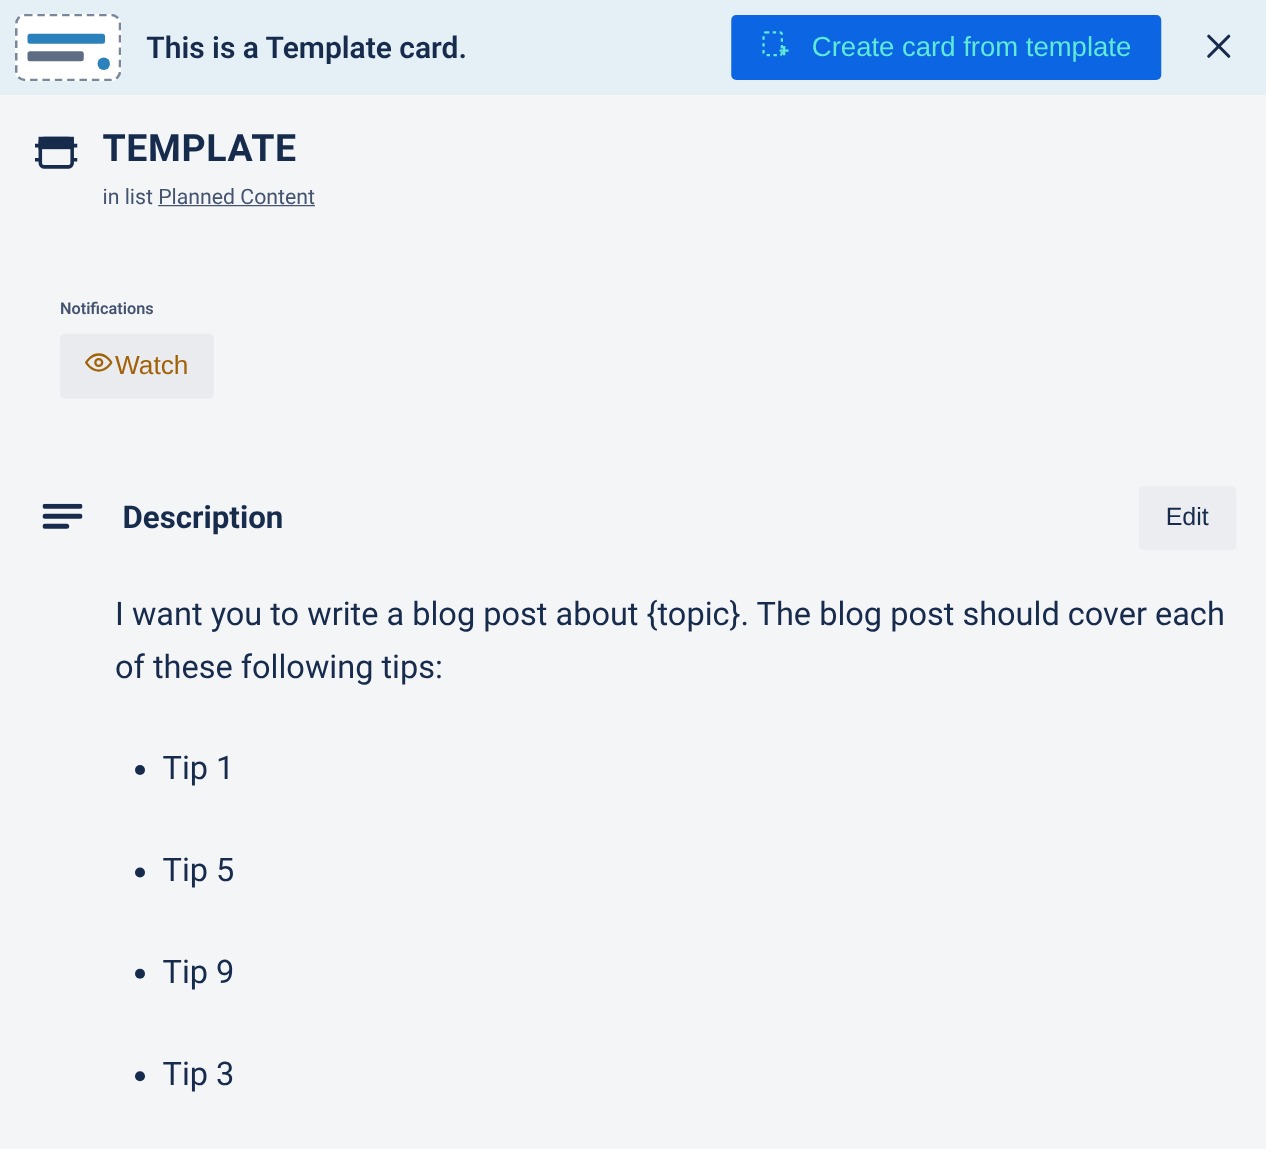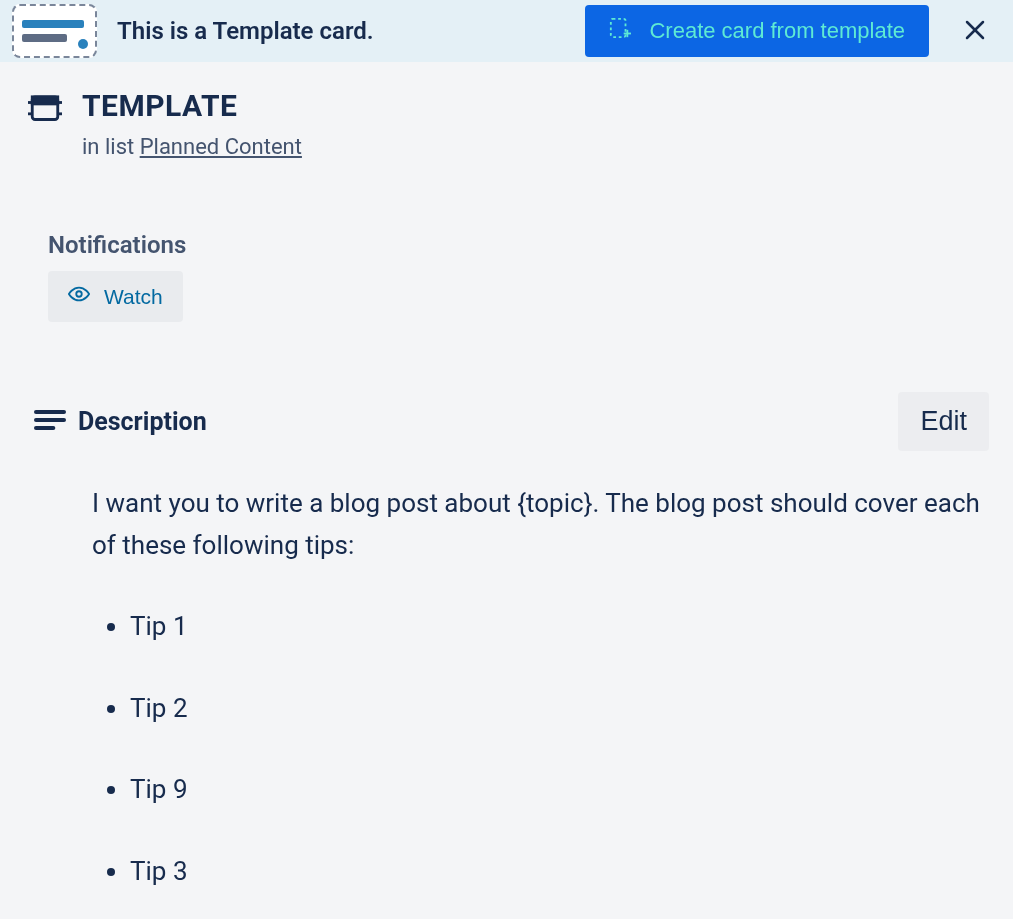--- a/index.html
+++ b/index.html
@@ -15,21 +15,21 @@
       overflow: hidden;
       color: #172b4d;
     }
     
     
     .template-banner {
       background: #e4f0f6;
       display: flex;
       align-items: center;
       padding: 10px 20px 10px 12px;
-      height: 62px;
+      height: 76px;
     }
     .template-icon {
       width: 85px;
       height: 54px;
       border: 2px dashed #7a869a;
       border-radius: 8px;
       background: #fff;
       display: flex;
       flex-direction: column;
       justify-content: center;
@@ -118,82 +118,82 @@
     }
     .card-title {
       font-size: 30px;
       font-weight: 700;
       color: #172b4d;
       letter-spacing: 0.5px;
     }
     .subtitle {
       margin-left: 54px;
       margin-top: 10px;
-      font-size: 22px;
+      font-size: 17px;
       color: #44546f;
     }
     .subtitle a {
       color: #44546f;
       text-decoration: underline;
     }
 
     .notifications-section {
       margin-top: 72px;
       margin-left: 20px;
     }
     .notif-label {
-      font-size: 24px;
+      font-size: 13px;
       font-weight: 600;
       color: #44546f;
     }
     .watch-btn {
       margin-top: 12px;
       background: #e9ebee;
       border: none;
       border-radius: 4px;
       padding: 12px 20px;
       font-size: 21px;
-      color: #0369a1;
-      display: flex;
-      align-items: center;
-      gap: 14px;
+      color: #a16207;
+      display: flex;
+      align-items: center;
+      gap: 2px;
       cursor: pointer;
     }
     .watch-btn svg {
       width: 22px;
       height: 22px;
     }
 
     .description-section {
       margin-top: 70px;
       padding: 0 12px 0 0;
     }
     .desc-header {
       display: flex;
       align-items: center;
-      gap: 12px;
+      gap: 32px;
       padding-left: 6px;
     }
     .desc-icon {
       width: 32px;
       height: 24px;
       flex-shrink: 0;
     }
     .desc-title {
       font-size: 25px;
       font-weight: 700;
       color: #172b4d;
       flex-grow: 1;
     }
     .edit-btn {
       background: #ecedf0;
       border: none;
       border-radius: 4px;
       padding: 14px 22px;
-      font-size: 27px;
+      font-size: 20px;
       color: #172b4d;
       cursor: pointer;
     }
     .desc-body {
       margin-left: 64px;
       margin-top: 32px;
       font-size: 26px;
       color: #172b4d;
       line-height: 1.6;
       max-width: 900px;
@@ -281,20 +281,20 @@
           <rect x="0" y="12" width="16" height="3" rx="1.5"></rect>
         </svg>
       </span>
       <h2 class="desc-title">Description</h2>
       <button class="edit-btn">Edit</button>
     </div>
     <div class="desc-body">
       <p>I want you to write a blog post about {topic}. The blog post should cover each of these following tips:</p>
       <ul>
         <li>Tip 1</li>
-        <li>Tip 2</li>
+        <li>Tip 5</li>
         <li>Tip 9</li>
         <li>Tip 3</li>
         <li>Tip 8</li>
       </ul>
     </div>
   </div>
 </div>
 
 </body></html>

